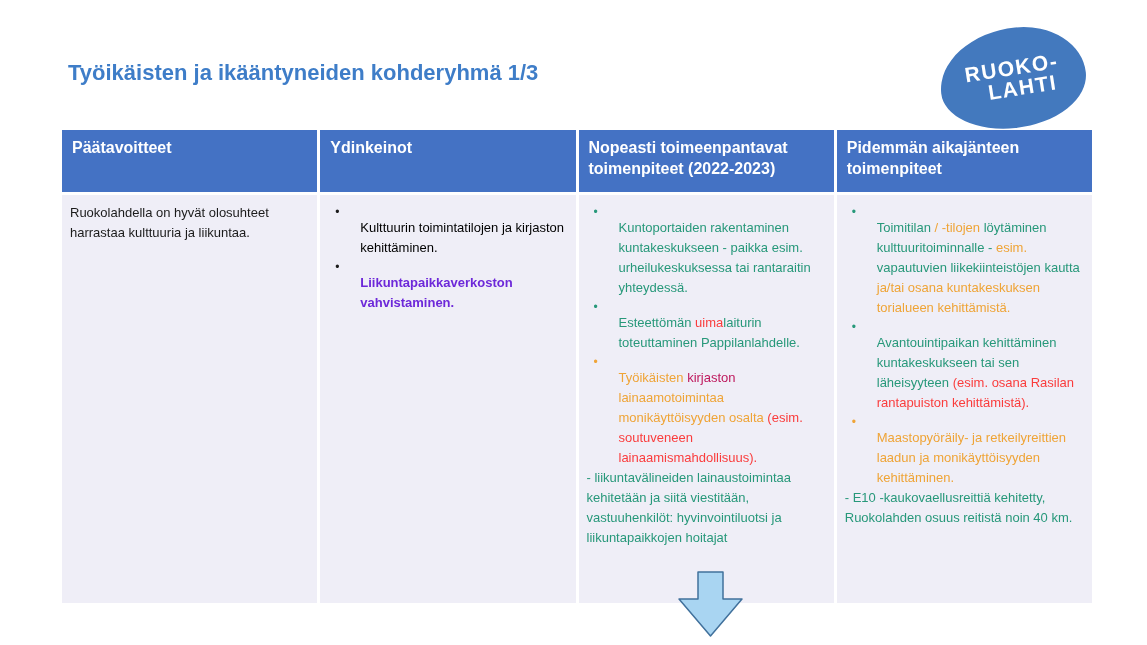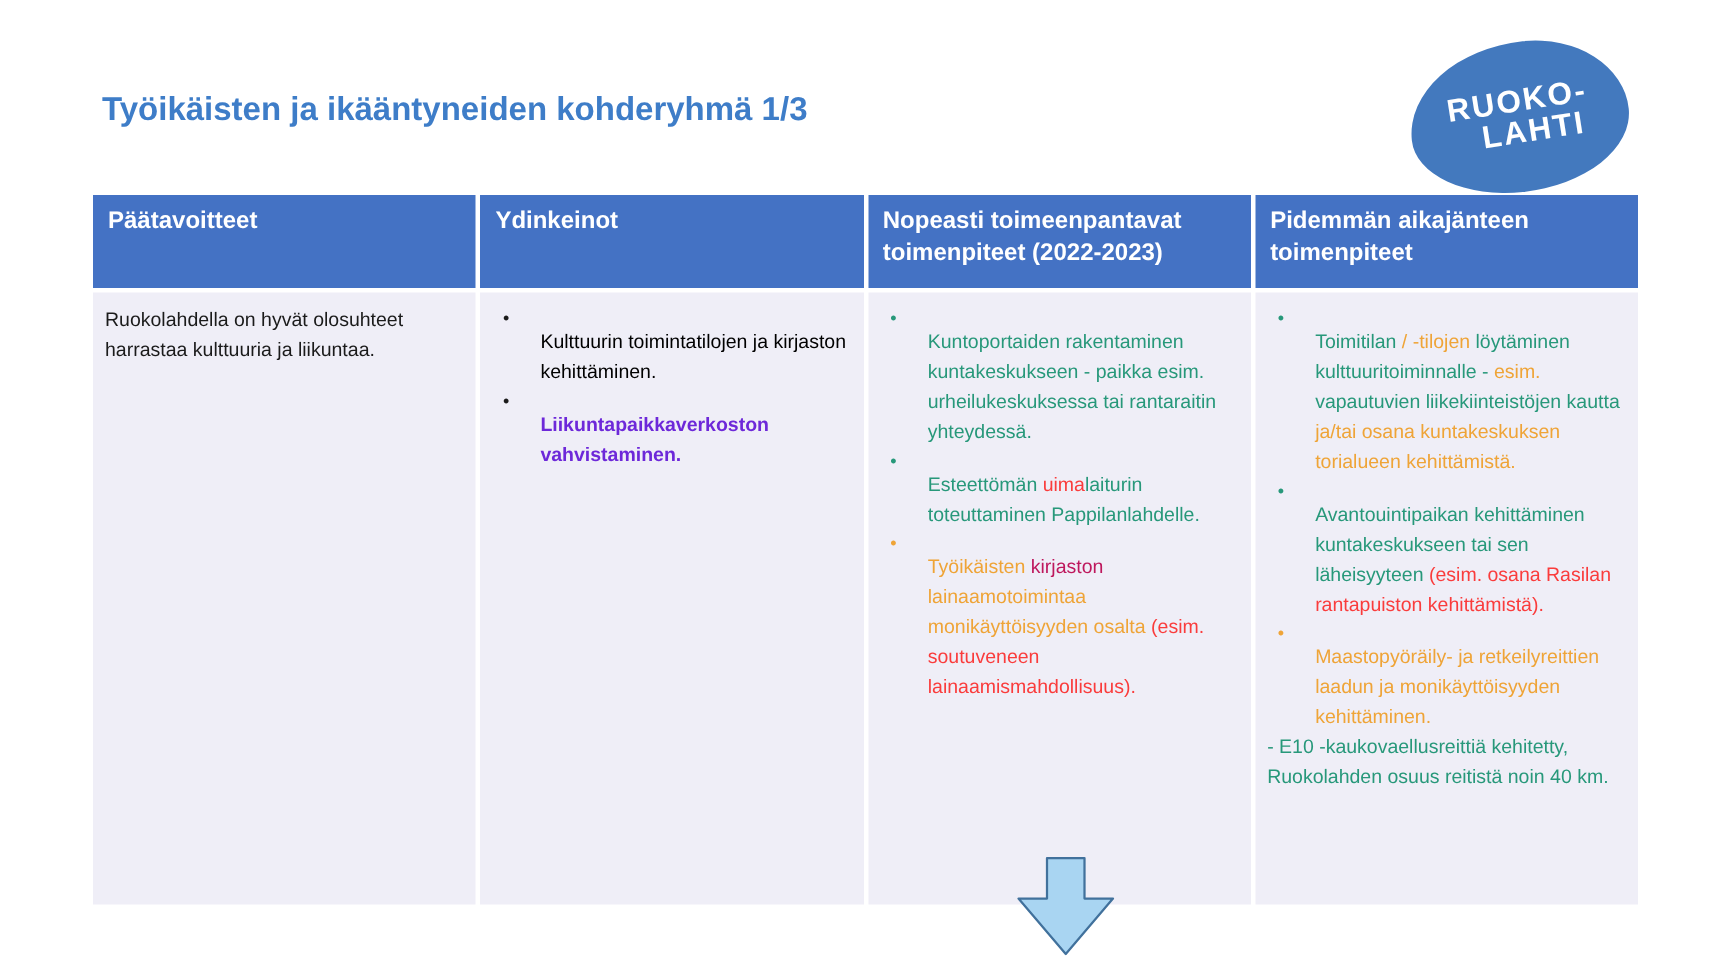--- a/index.html
+++ b/index.html
@@ -90,20 +90,21 @@
         <span class="item-text"><span style="color: rgb(39, 152, 122);">Kuntoportaiden rakentaminen kuntakeskukseen - paikka esim. urheilukeskuksessa tai rantaraitin yhteydessä.</span></span>
       </div>
       <div class="cell-item bullet-item">
         <span class="bullet-dot" style="color: rgb(39, 152, 122);">•</span>
         <span class="item-text"><span style="color: rgb(39, 152, 122);">Esteettömän </span><span style="color: rgb(250, 60, 60);">uima</span><span style="color: rgb(39, 152, 122);">laiturin toteuttaminen Pappilanlahdelle.</span></span>
       </div>
       <div class="cell-item bullet-item">
         <span class="bullet-dot" style="color: rgb(239, 164, 55);">•</span>
         <span class="item-text"><span style="color: rgb(239, 164, 55);">Työikäisten </span><span style="color: #be185d;">kirjaston </span><span style="color: rgb(239, 164, 55);">lainaamotoimintaa monikäyttöisyyden osalta </span><span style="color: rgb(250, 60, 60);">(esim. soutuveneen lainaamismahdollisuus).</span></span>
       </div>
+      <div class="cell-item text-item"><span class="item-text"><span style="color: rgb(39, 152, 122);">- liikuntavälineiden lainaustoimintaa kehitetään ja siitä viestitään, vastuuhenkilöt: hyvinvointiluotsi ja liikuntapaikkojen hoitajat</span></span></div>
     </div>
   <div class="td">
       <div class="cell-item bullet-item">
         <span class="bullet-dot" style="color: rgb(39, 152, 122);">•</span>
         <span class="item-text"><span style="color: rgb(39, 152, 122);">Toimitilan </span><span style="color: rgb(239, 164, 55);">/ -tilojen </span><span style="color: rgb(39, 152, 122);">löytäminen kulttuuritoiminnalle - </span><span style="color: rgb(239, 164, 55);">esim.</span><span style="color: rgb(39, 152, 122);"> vapautuvien liikekiinteistöjen kautta </span><span style="color: rgb(239, 164, 55);">ja/tai osana kuntakeskuksen torialueen kehittämistä.</span></span>
       </div>
       <div class="cell-item bullet-item">
         <span class="bullet-dot" style="color: rgb(39, 152, 122);">•</span>
         <span class="item-text"><span style="color: rgb(39, 152, 122);">Avantouintipaikan kehittäminen kuntakeskukseen tai sen läheisyyteen </span><span style="color: rgb(250, 60, 60);">(esim. osana Rasilan rantapuiston kehittämistä).</span></span>
       </div>

